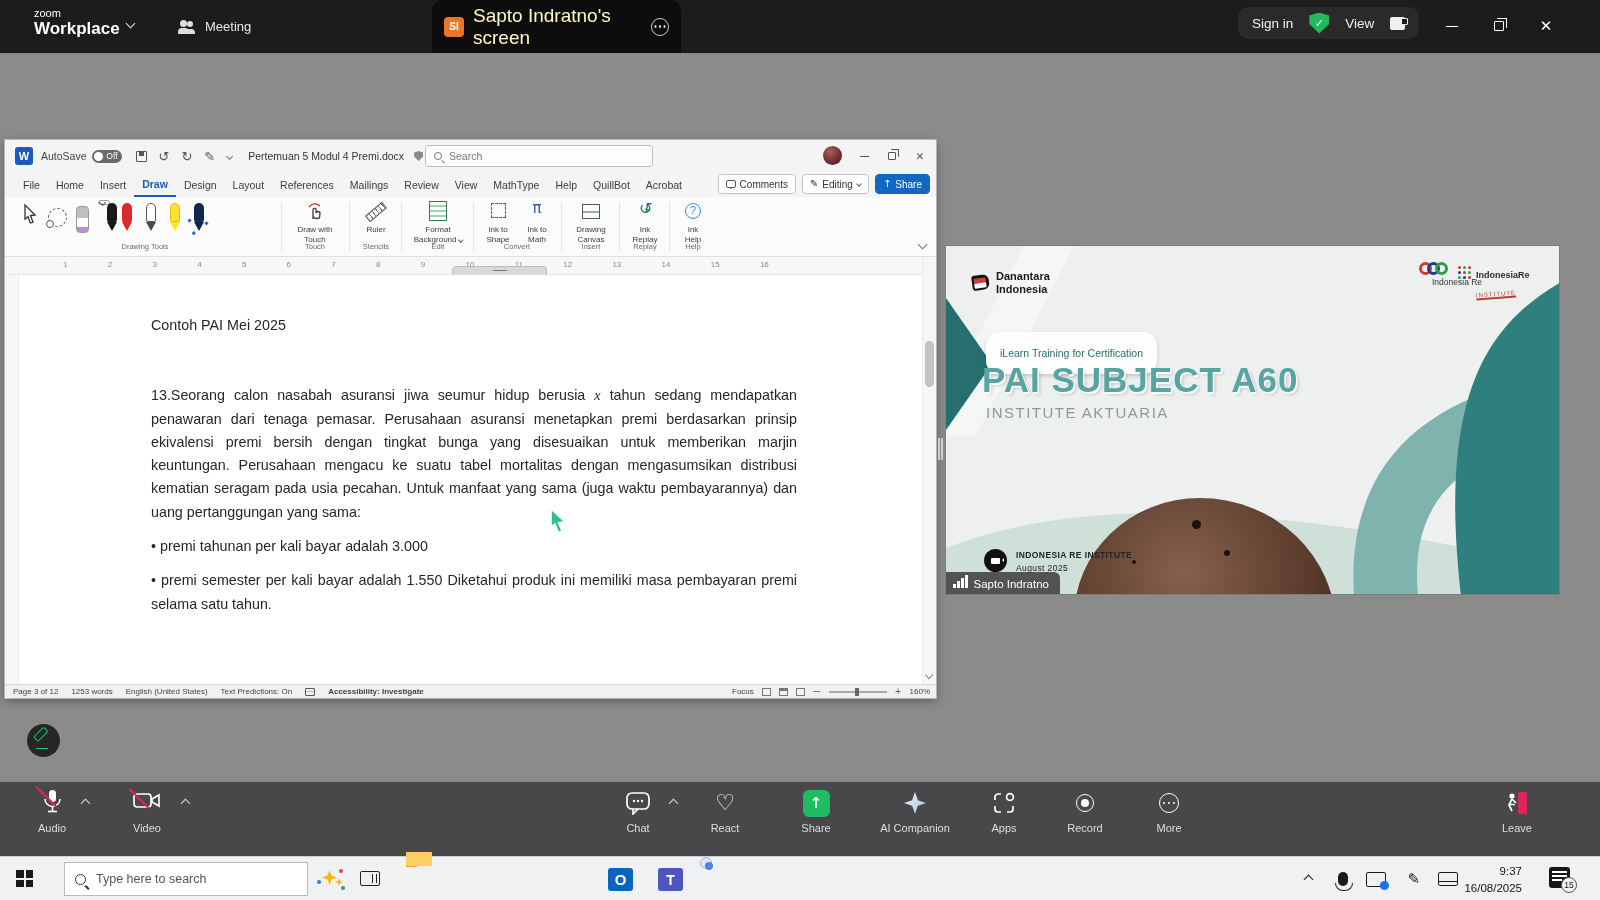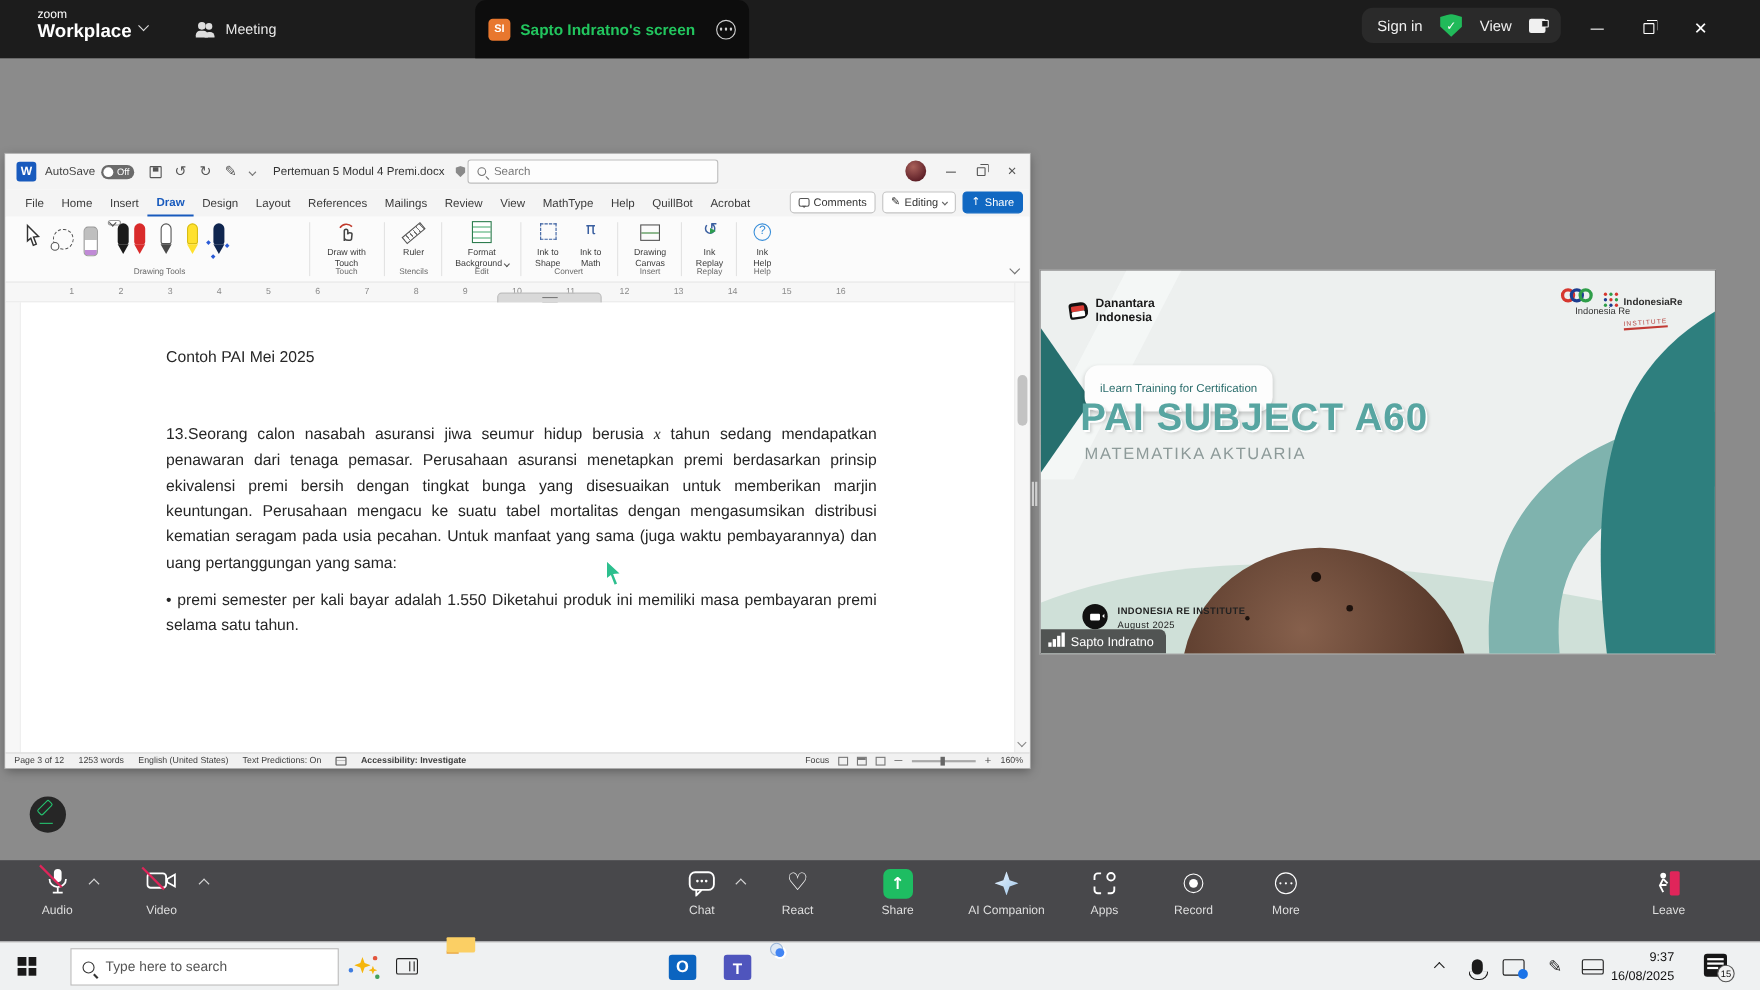--- a/index.html
+++ b/index.html
@@ -16,21 +16,21 @@
   .chev.up { transform:rotate(-135deg); }
   .topbar .brand-chev { position:absolute; left:127px; top:20px; color:#ddd; }
   .tab-meeting { position:absolute; left:178px; top:0; height:53px; display:flex; align-items:center; gap:9px; font-size:13px; color:#e9e9e9; }
   .ppl { position:relative; width:18px; height:14px; }
   .ppl i { position:absolute; width:7px; height:7px; border-radius:50%; background:#ddd; top:0; left:2px; }
   .ppl i+i { left:9px; top:1px; width:6px; height:6px; }
   .ppl u { position:absolute; bottom:0; left:0; width:11px; height:6px; border-radius:4px 4px 0 0; background:#ddd; }
   .ppl u+u { left:8px; width:9px; height:5px; }
   .tab-screen { position:absolute; left:432px; top:0; width:249px; height:53px; background:#0d0d0d; border-radius:10px 10px 0 0; display:flex; align-items:center; padding:0 12px; gap:9px; }
   .si-badge { width:20px; height:20px; border-radius:4px; background:#e8772e; color:#fff; font-size:10px; font-weight:bold; display:flex; align-items:center; justify-content:center; }
-  .tab-screen .ttl { font-size:14px; color:#22c55e; flex:1;font-weight:bold; }
+  .tab-screen .ttl { font-size:19px; color:#fef9c3; flex:1; }
   .dotmenu { width:18px; height:18px; border:1.4px solid #cfcfcf; border-radius:50%; position:relative; }
   .dots3 { position:absolute; left:50%; top:50%; width:2.4px; height:2.4px; margin:-1.2px; border-radius:50%; background:#cfcfcf; box-shadow:-4.5px 0 #cfcfcf, 4.5px 0 #cfcfcf; }
   .top-actions { position:absolute; left:1238px; top:7px; height:32px; background:#2a2a2a; border-radius:10px; display:flex; align-items:center; padding:0 14px; gap:16px; }
   .top-actions .lbl { font-size:13.5px; color:#f0f0f0; }
   .shield { width:20px; height:21px; background:#21ba5a; clip-path:polygon(50% 0,100% 14%,100% 55%,50% 100%,0 55%,0 14%); display:flex; align-items:center; justify-content:center; color:#fff; font-size:11px; }
   .viewicon { width:15px; height:13px; background:#f0f0f0; border-radius:2px; position:relative; }
   .viewicon::after { content:""; position:absolute; right:-3px; top:1px; width:5px; height:5px; background:#1c1c1c; border:1.5px solid #f0f0f0; border-radius:1px; }
   .winbtn { position:absolute; top:12px; width:30px; height:28px; display:flex; align-items:center; justify-content:center; color:#fff; }
   .minline { width:12px; height:0; border-top:1.6px solid #fff; }
   .restore { width:10px; height:10px; border:1.4px solid #fff; border-radius:1px; position:relative; }
@@ -448,20 +448,21 @@
   </div>
   <div class="vruler"></div>
   <div class="gap-pill">
       <i></i>
     </div>
 
   <div class="w-doc">
     <div class="doc-text">
       <div class="doc-h">Contoh PAI Mei 2025</div>
       <div class="just"><span>13.Seorang calon nasabah asuransi jiwa seumur hidup berusia </span><span class="it">x</span><span> tahun sedang mendapatkan penawaran dari tenaga pemasar. Perusahaan asuransi menetapkan premi berdasarkan prinsip ekivalensi premi bersih dengan tingkat bunga yang disesuaikan untuk memberikan marjin keuntungan. Perusahaan mengacu ke suatu tabel mortalitas dengan mengasumsikan distribusi kematian seragam pada usia pecahan. Untuk manfaat yang sama (juga waktu pembayarannya) dan uang pertanggungan yang sama:</span></div>
+      <div class="doc-b1"><span>•</span> <span>premi tahunan per kali bayar adalah 3.000</span></div>
       <div class="doc-b2 just"><span>•</span> <span>premi semester per kali bayar adalah 1.550 Diketahui produk ini memiliki masa pembayaran premi selama satu tahun.</span></div>
     </div>
   </div>
 
   <div class="w-scroll">
     <div class="thumb"></div>
     <span class="chev scr-chev"></span>
   </div>
 
   <div class="w-status">
@@ -525,21 +526,21 @@
         <i style="background:#2f9e49"></i>
       <i style="background:#2f9e49"></i>
         <i style="background:#1d3d8f"></i>
         <i style="background:#d6372f"></i>
     </span>
     <span><span class="t">IndonesiaRe</span><br><span class="sub">INSTITUTE</span></span>
   </div>
 
   <div class="badge-pill">iLearn Training for Certification</div>
   <div class="slide-title">PAI SUBJECT A60</div>
-  <div class="slide-sub">MATEMATIKA AKTUARIA</div>
+  <div class="slide-sub">INSTITUTE AKTUARIA</div>
 
   <div class="head">
     <i style="left:118px;top:22px;width:9px;height:9px"></i>
     <i style="left:150px;top:52px;width:6px;height:6px"></i>
     <i style="left:58px;top:62px;width:4px;height:4px"></i>
   </div>
 
   <div class="footer-cred">
     <span class="cam-circle">
         <span class="camglyph"></span>

